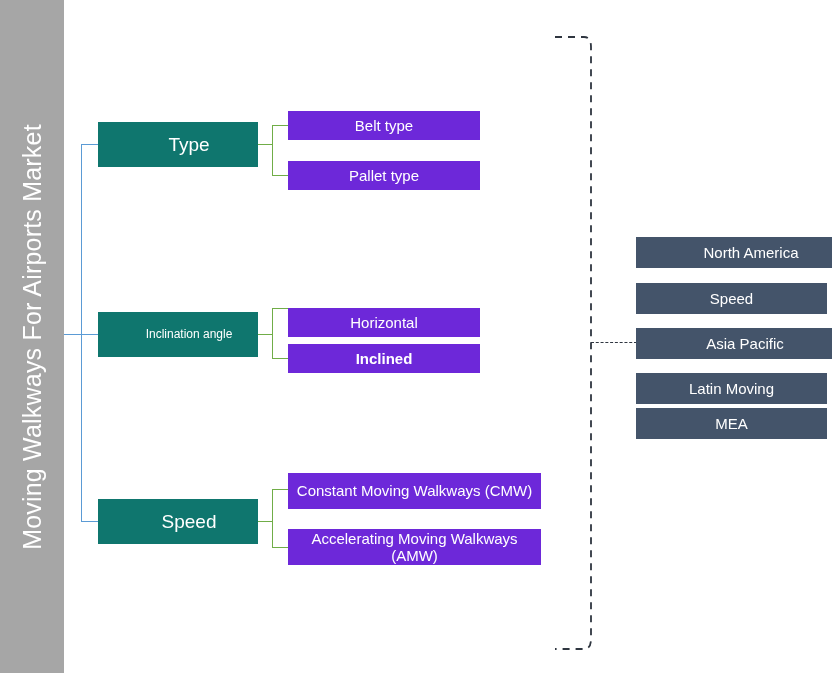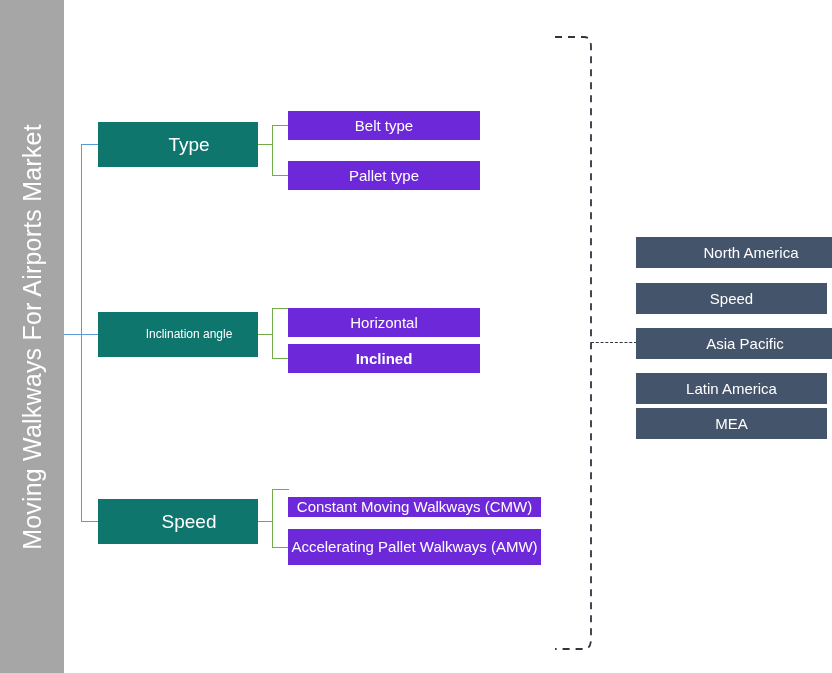--- a/index.html
+++ b/index.html
@@ -149,27 +149,27 @@
   <div class="node node-green" style="left:288px; top:308px; width:192px; height:29px;">Horizontal</div>
   <div class="node node-green" style="left:288px; top:344px; width:192px; height:29px;font-weight:bold;">Inclined</div>
 
   <div class="node node-blue" style="left:98px; top:499px; width:160px; height:45px;text-align:center;">Speed</div>
 
   <div class="line line-h-green" style="left:258px; top:521px; width:15px;"></div>
   <div class="line line-v-green" style="left:272px; top:489px; height:58px;"></div>
   <div class="line line-h-green" style="left:272px; top:489px; width:17px;"></div>
   <div class="line line-h-green" style="left:272px; top:547px; width:17px;"></div>
 
-  <div class="node node-green" style="left:288px; top:497px; width:253px; height:20px;">Constant Moving Walkways (CMW)</div>
-  <div class="node node-green" style="left:288px; top:529px; width:253px; height:36px;">Accelerating Pallet Walkways (AMW)</div>
+  <div class="node node-green" style="left:288px; top:473px; width:253px; height:36px;">Constant Moving Walkways (CMW)</div>
+  <div class="node node-green" style="left:288px; top:529px; width:253px; height:36px;">Accelerating Moving Walkways (AMW)</div>
 
   <svg class="bracket" viewBox="0 0 100 630" preserveAspectRatio="none">
     <path d="M 7 9 L 36 9 Q 43 9 43 19 L 43 611 Q 43 621 36 621 L 7 621" fill="none" stroke="#2f3640" stroke-width="1.8" stroke-dasharray="7 6" stroke-linecap="butt"></path>
   </svg>
   <div class="dash-stub"></div>
 
   <div class="node node-dark" style="left:636px; top:237px; width:230px; height:31px;">North America</div>
   <div class="node node-dark" style="left:636px; top:283px; width:191px; height:31px;">Speed</div>
   <div class="node node-dark" style="left:636px; top:328px; width:218px; height:31px;">Asia Pacific</div>
-  <div class="node node-dark" style="left:636px; top:373px; width:191px; height:31px;">Latin America</div>
+  <div class="node node-dark" style="left:636px; top:373px; width:191px; height:31px;">Latin Moving</div>
   <div class="node node-dark" style="left:636px; top:408px; width:191px; height:31px;">MEA</div>
 
 </div>
 
 </body></html>

